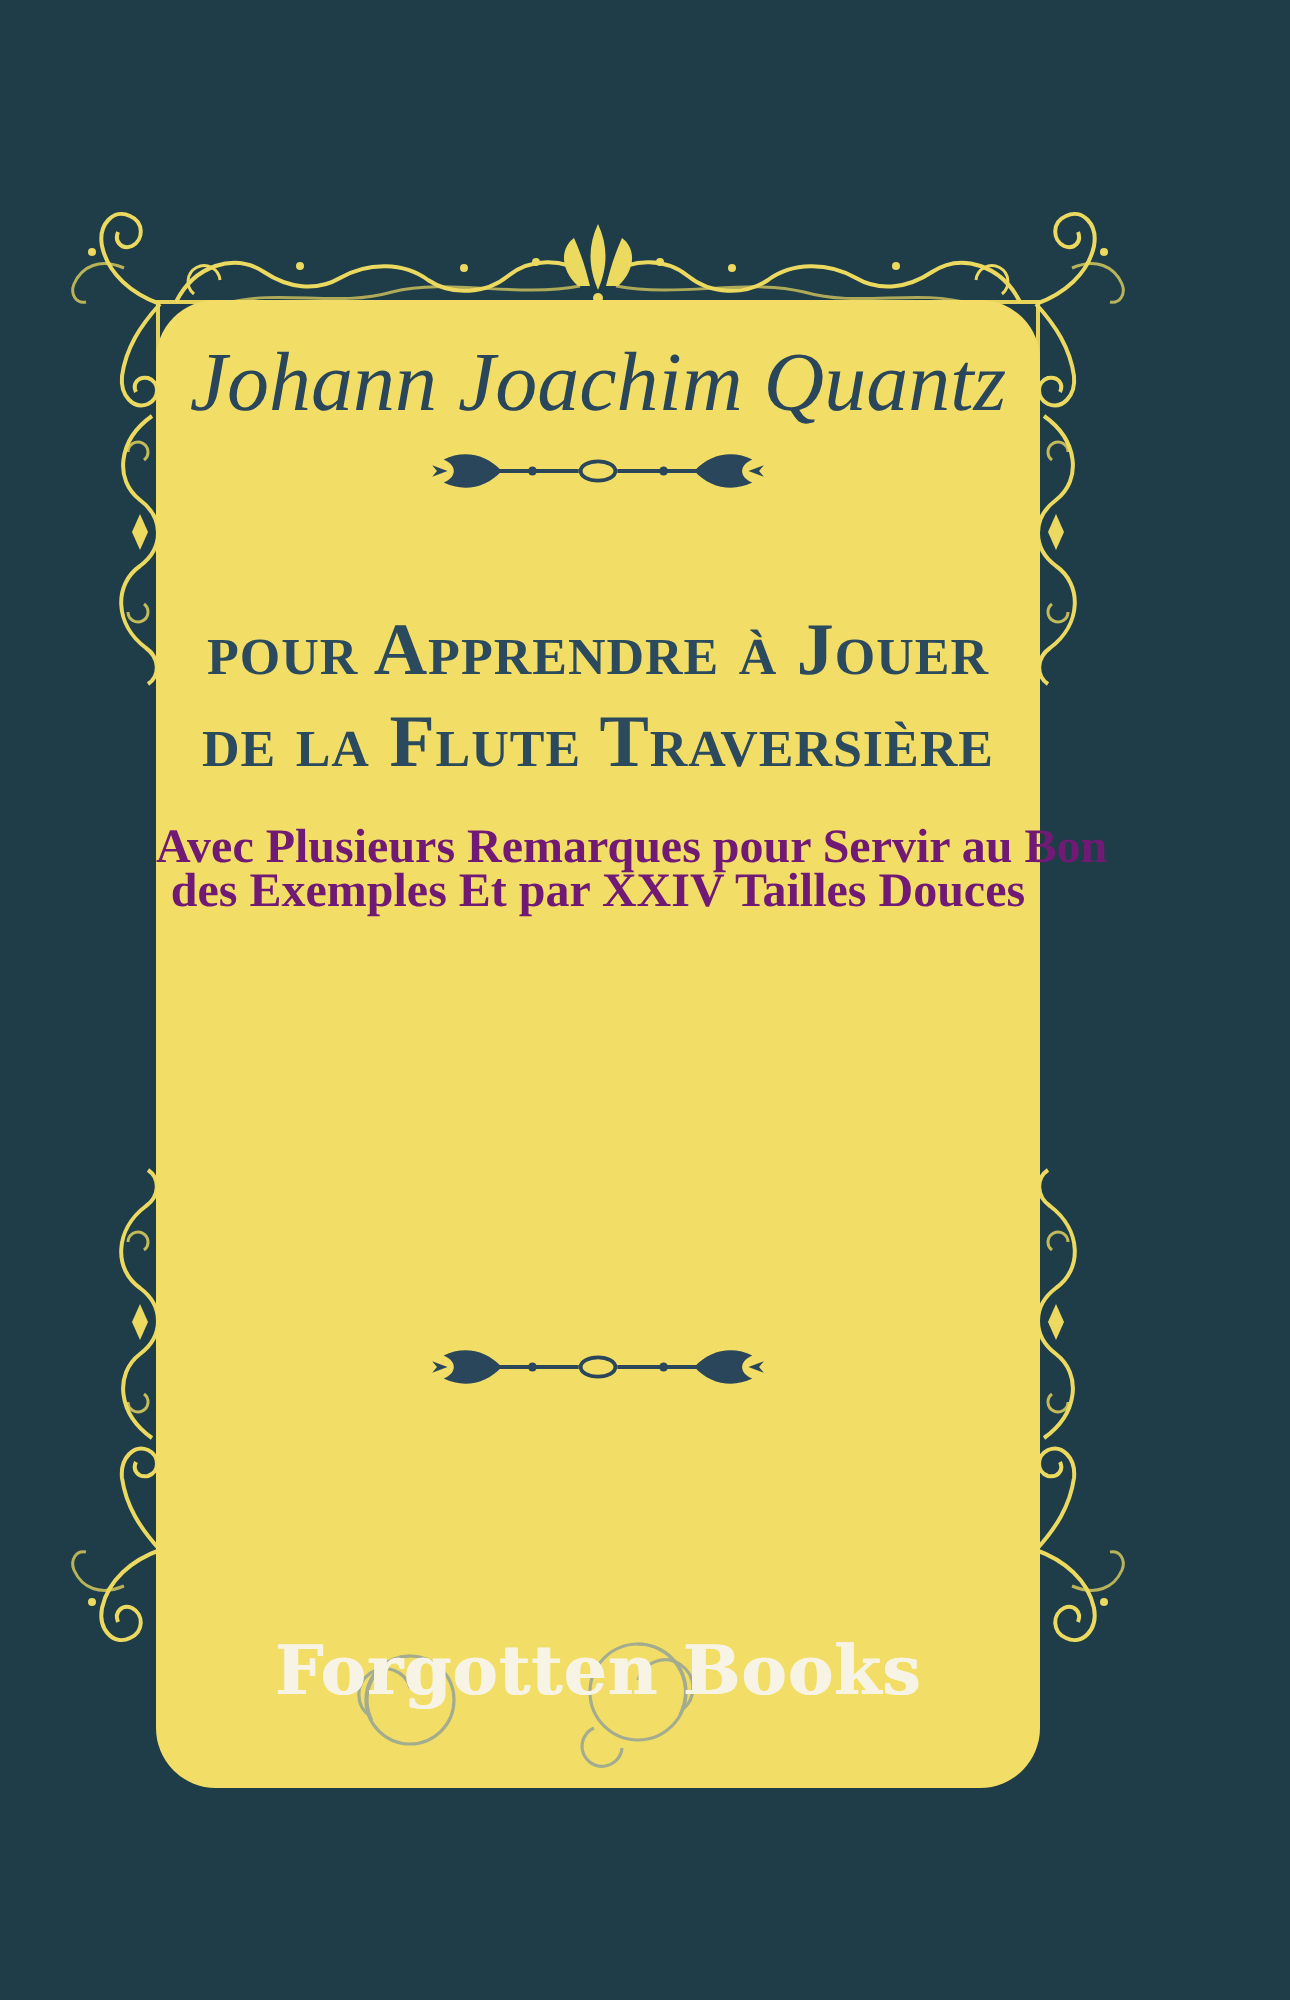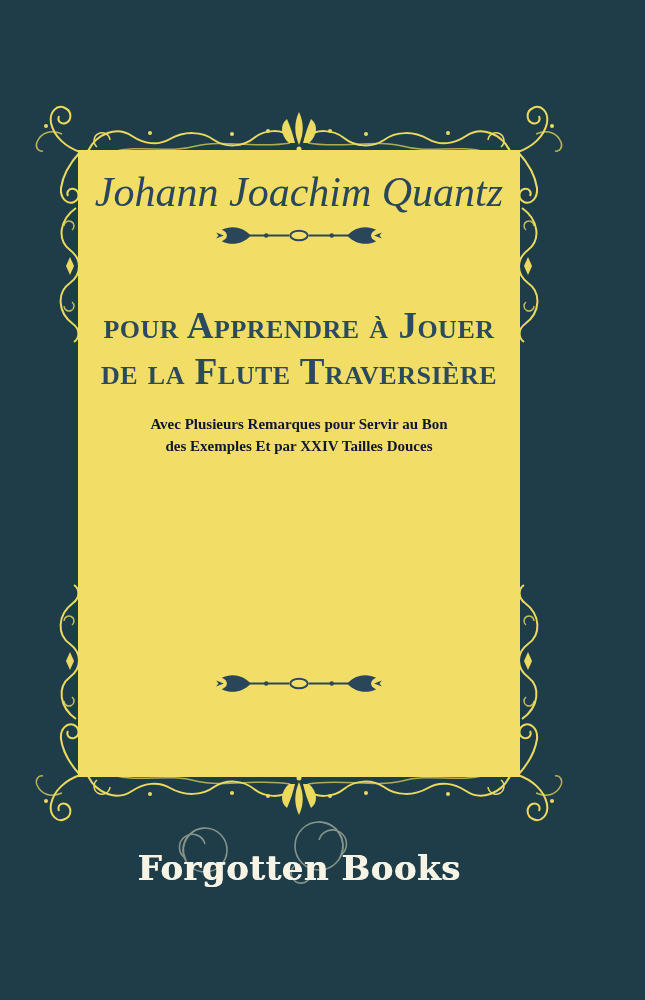--- a/index.html
+++ b/index.html
@@ -3,42 +3,42 @@
 <meta charset="utf-8">
 <style>
   html,body { margin:0; padding:0; background:#10262e; }
   .page {
     position:relative; width:645px; height:1000px;
     background:#1e3d48; overflow:hidden;
     font-family:"Liberation Serif", serif;
   }
   .frame { position:absolute; left:0; top:0; pointer-events:none; }
   .cover {
-    position:absolute; left:78px; top:150px; width:442px; height:627px;
-    background:#f2de67; text-align:center;
+    position:absolute; left:78px; top:150px; width:442px; height:744px;
+    background:#f2de67; text-align:center;border-radius:30px;
   }
   .author {
     margin:14px auto 0; font-style:italic; font-weight:500;
     font-size:42px; line-height:56px; color:#29465b;
     font-family:"Liberation Serif", serif; white-space:nowrap;
   }
   .divider { display:block; margin:2px auto 0; }
   .divider-bottom { position:absolute; left:50%; margin:0; transform:translateX(-50%); top:520px; }
   .title {
     margin-top:54px; font-variant:small-caps; font-weight:600;
     font-size:37px; line-height:46px; letter-spacing:0.5px;
     color:#2b4a5e; white-space:nowrap;
   }
   .subtitle {
-    margin-top:18px; font-weight:bold; font-size:15px; line-height:22px;
-    color:#0f172a; white-space:nowrap;font-family:Liberation Serif, serif;
+    margin-top:18px; font-weight:bold; font-size:24px; line-height:22px;
+    color:#701a75; white-space:nowrap;font-family:Liberation Serif, serif;
   }
   .publisher {
     position:absolute; left:78px; top:816px; width:442px; height:72px;
-    display:flex; align-items:flex-end; justify-content:center;
+    display:flex; align-items:flex-start; justify-content:center;
   }
   .logo-flourish { position:absolute; left:50%; top:50%; transform:translate(-50%,-50%); }
   .logo-text {
     position:relative; font-family:"DejaVu Serif", serif; font-weight:bold;
     font-size:34px; color:#f7f4e6; letter-spacing:0.5px;
     text-shadow: 0.5px 0 0 #f7f4e6; white-space:nowrap;
   }
 </style>
 </head>
 <body>

